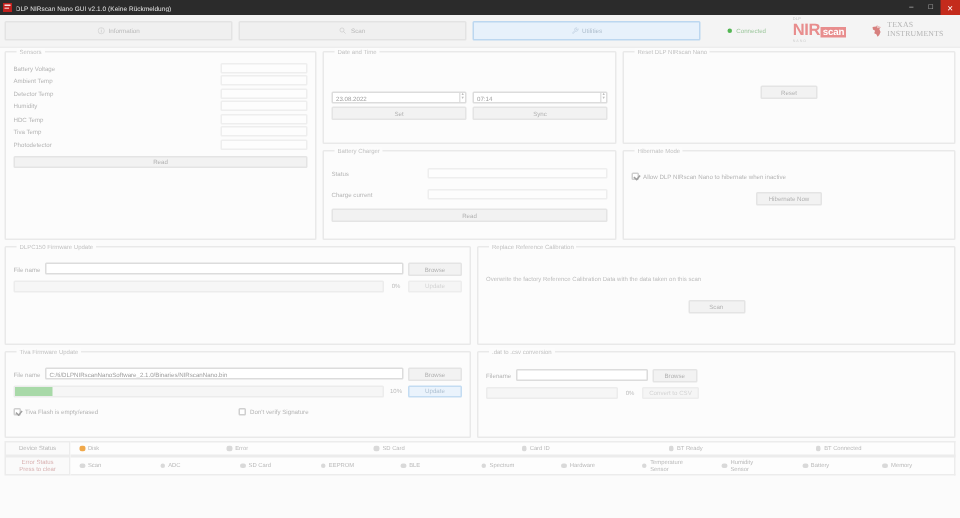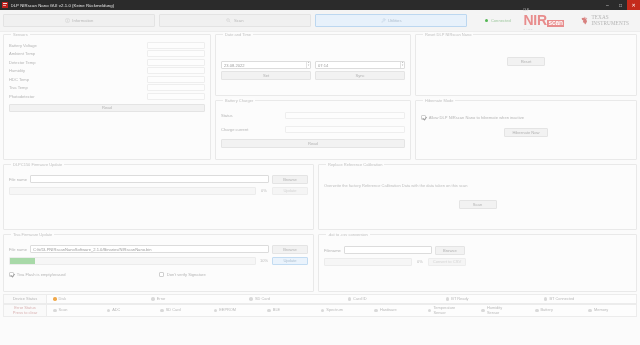--- a/index.html
+++ b/index.html
@@ -49,21 +49,21 @@
   #conn {
     display:flex; align-items:center; gap:2.5px; margin-left:14px;
     font-size:4.1px; color:#9ec89e;
   }
   #conn-dot { width:3.4px; height:3.4px; border-radius:50%; background:#53b653; }
   #logos { margin-left:auto; display:flex; align-items:center; gap:16px; padding-right:8px; }
   
   #nir { display:flex; flex-direction:column; align-items:flex-start; }
   #nir .dlp { font-size:2.6px; color:#c4c4c4; letter-spacing:.06em; line-height:1; }
   #nir .main { display:flex; align-items:baseline; line-height:1; }
-  #nir .nir { font-size:14px; font-weight:bold; color:#e88d8d; letter-spacing:-.02em; }
+  #nir .nir { font-size:11px; font-weight:bold; color:#e88d8d; letter-spacing:-.02em; }
   #nir .scan {
     font-size:6.5px; font-weight:bold; color:#fff; background:#e88d8d;
     padding:.4px 1.2px; margin-left:.6px; letter-spacing:-.02em;
   }
   #nir .nano { font-size:2.4px; color:#cfcfcf; letter-spacing:.28em; margin-top:.6px; }
   
   #ti { display:flex; align-items:center; gap:2.5px; }
   #ti-mark { width:9px; height:9px; }
   #ti-txt { line-height:1.05; }
   #ti-txt div:first-child { font-family:"Liberation Serif", serif; font-size:5.2px; color:#b4b4b4; letter-spacing:.02em; }

